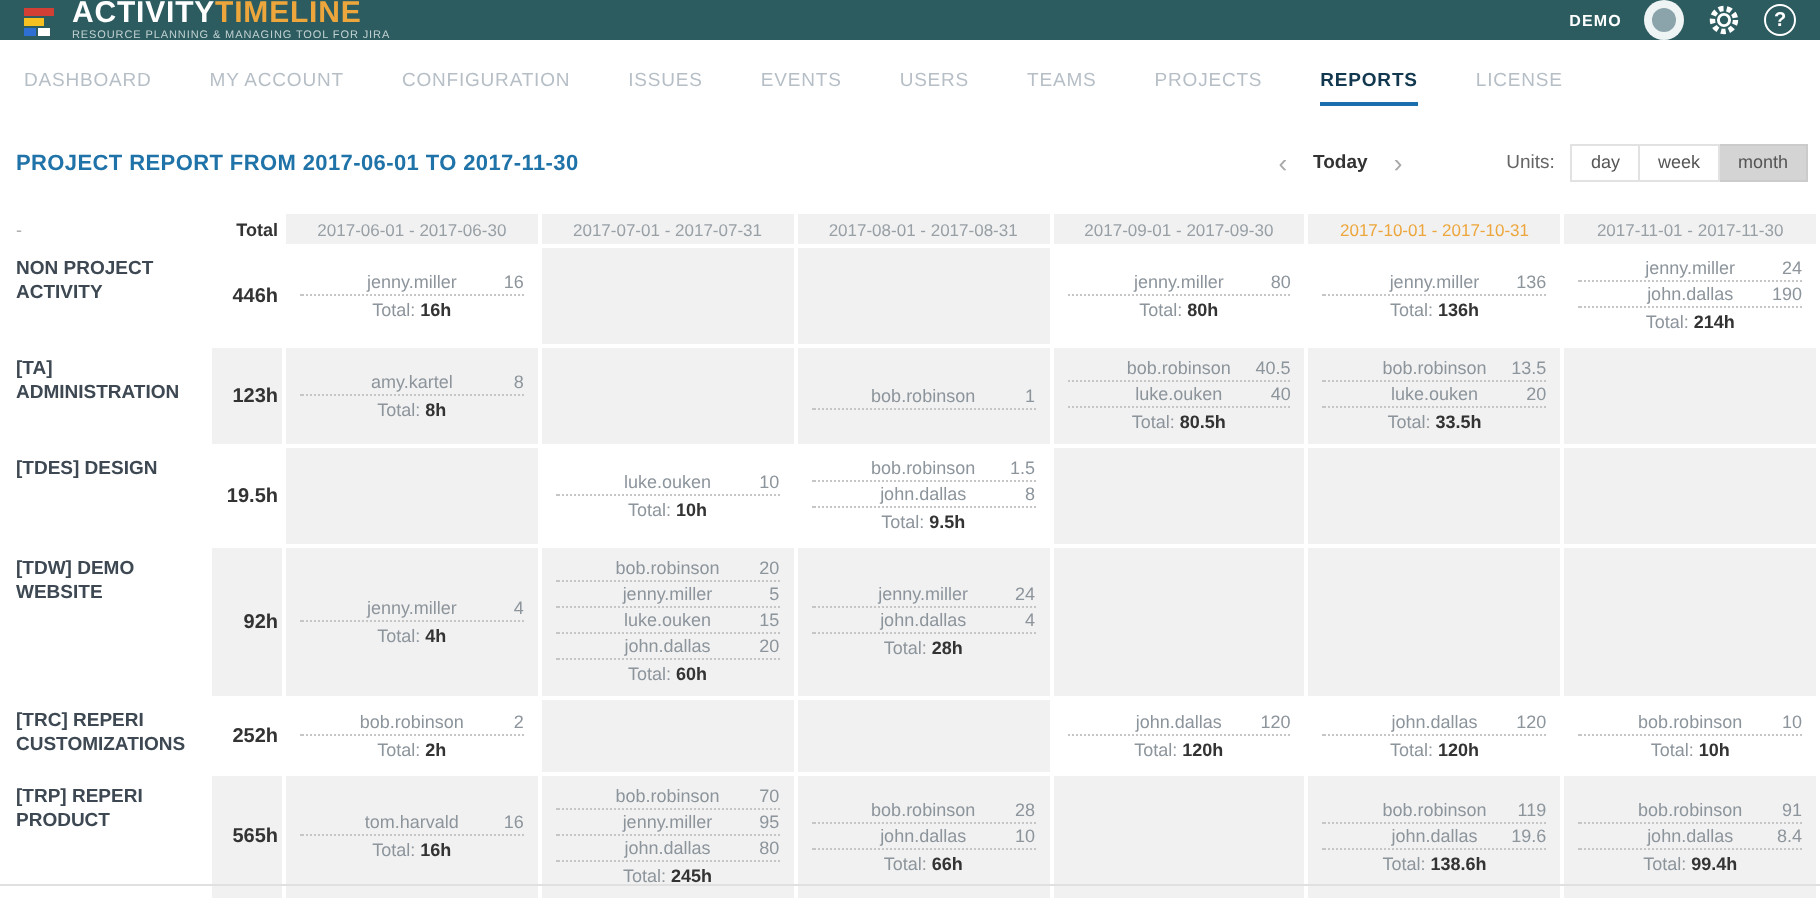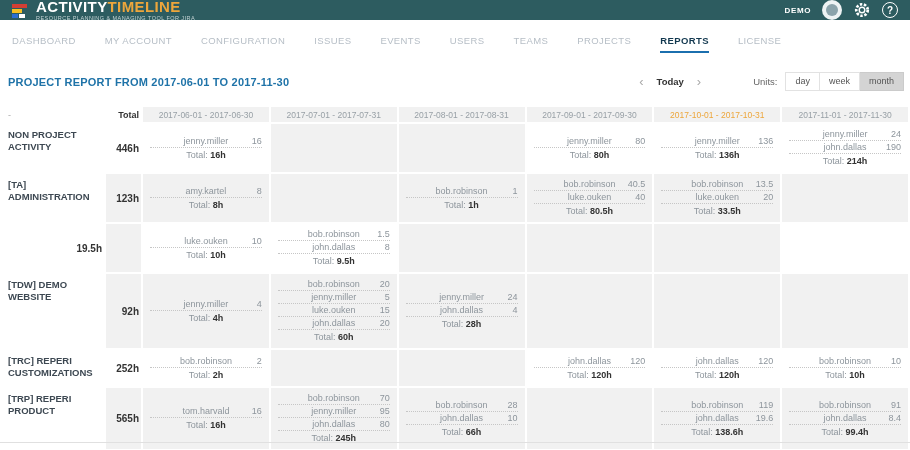--- a/index.html
+++ b/index.html
@@ -198,21 +198,20 @@
         </div>
         <div class="cell-tot-line">Total: <b>8h</b></div>
       </div>
       <div class="cell-month empty"></div>
       <div class="cell-month">
         <div class="entry">
           <div class="sp"></div>
           <div class="u">bob.robinson</div>
           <div class="v">1</div>
         </div>
-        <div class="cell-tot-line">Total: <b>1h</b></div>
       </div>
       <div class="cell-month">
         <div class="entry">
           <div class="sp"></div>
           <div class="u">bob.robinson</div>
           <div class="v">40.5</div>
         </div>
         <div class="entry">
           <div class="sp"></div>
           <div class="u">luke.ouken</div>
@@ -229,20 +228,21 @@
         <div class="entry">
           <div class="sp"></div>
           <div class="u">luke.ouken</div>
           <div class="v">20</div>
         </div>
         <div class="cell-tot-line">Total: <b>33.5h</b></div>
       </div>
       <div class="cell-month empty"></div>
     </div>
     <div class="trow body">
+      <div class="cell-name">[TDES] DESIGN</div>
       <div class="cell-total">19.5h</div>
       <div class="cell-month empty"></div>
       <div class="cell-month">
         <div class="entry">
           <div class="sp"></div>
           <div class="u">luke.ouken</div>
           <div class="v">10</div>
         </div>
         <div class="cell-tot-line">Total: <b>10h</b></div>
       </div>

